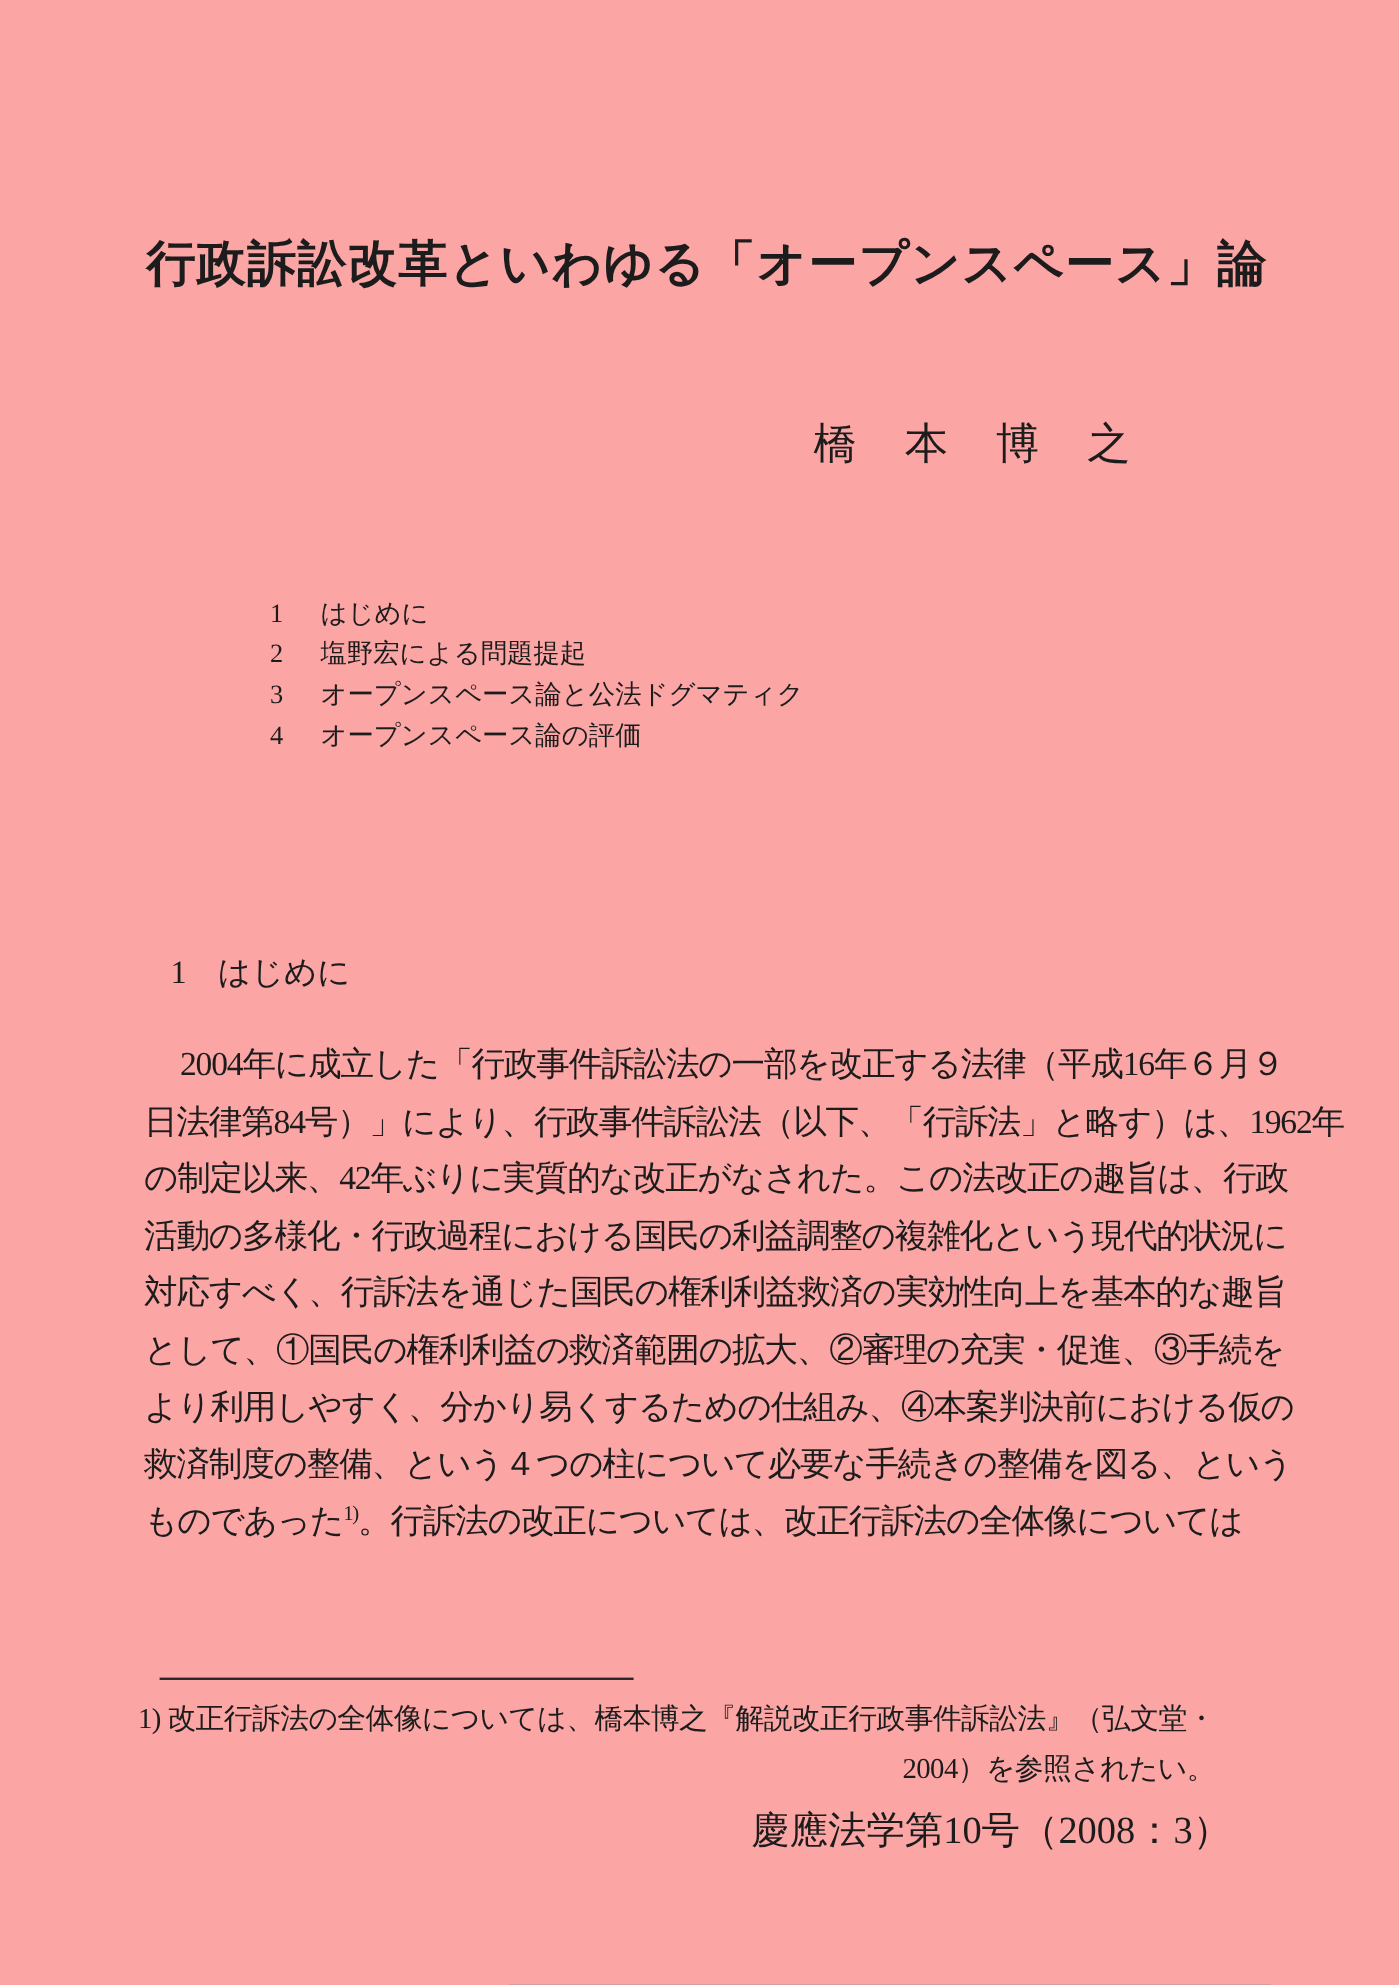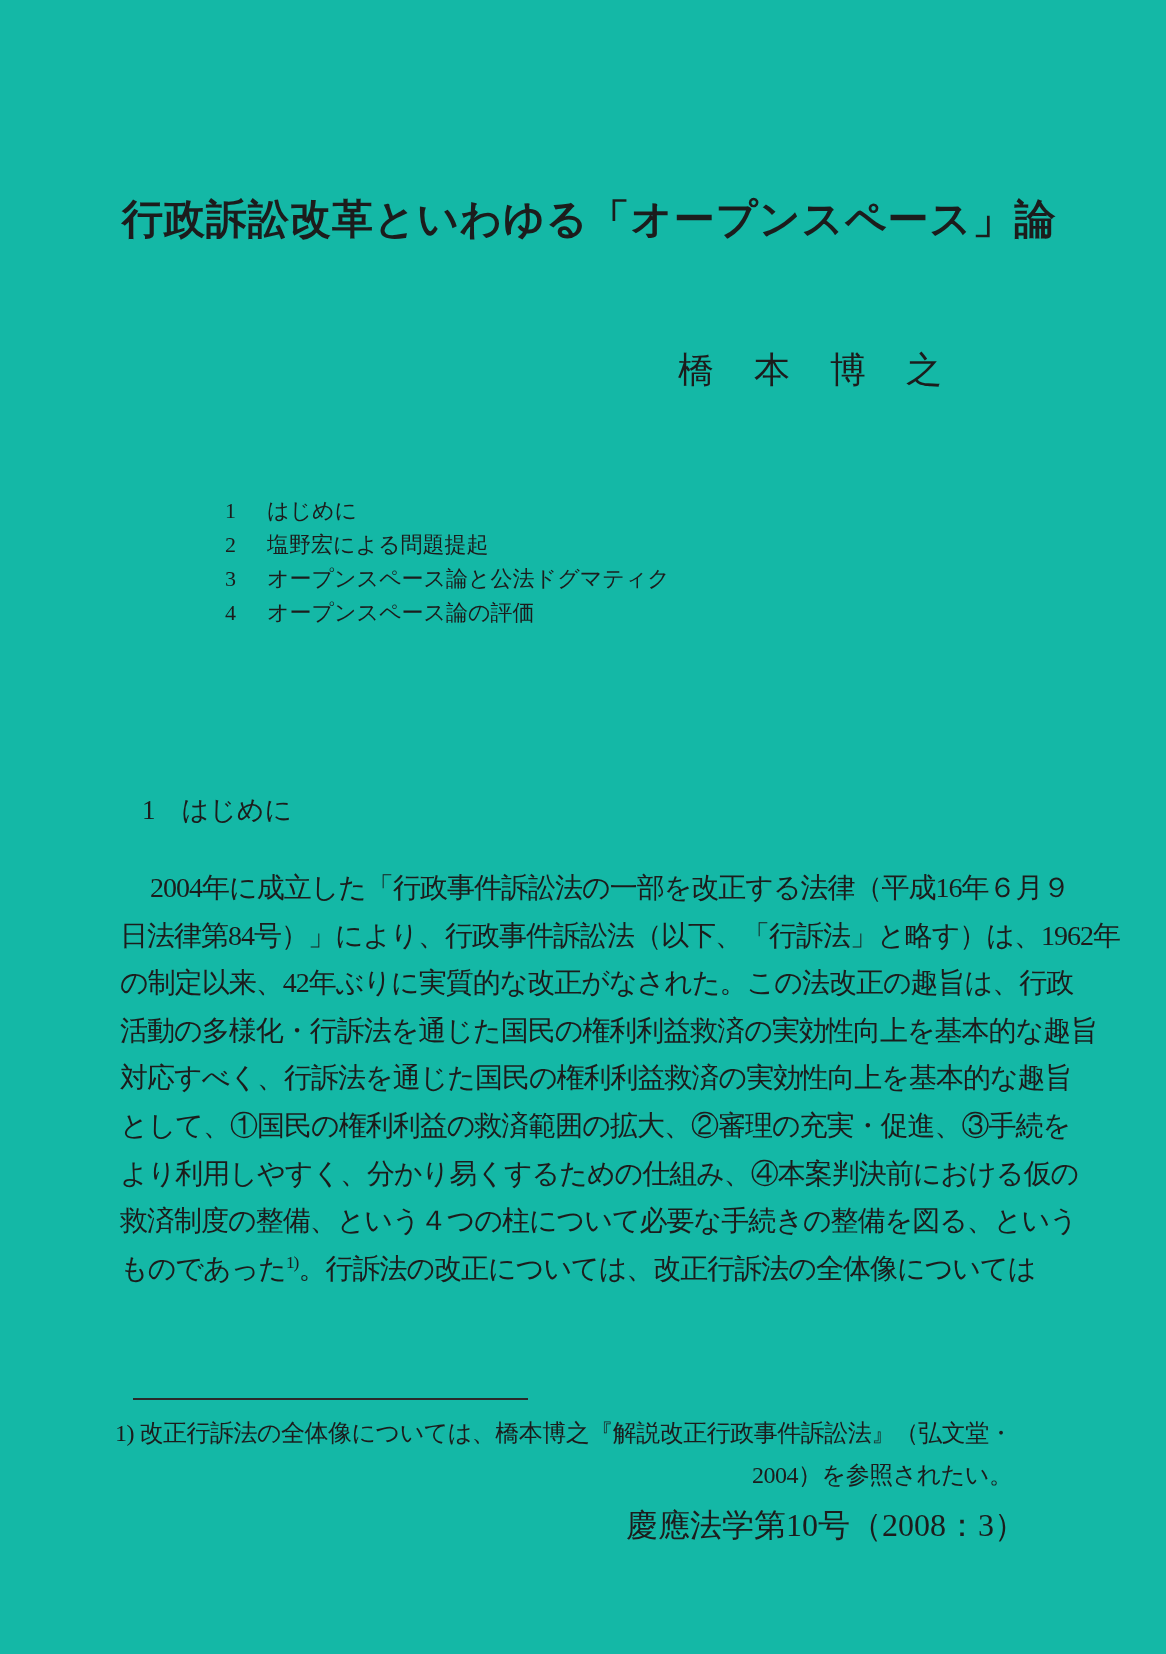--- a/index.html
+++ b/index.html
@@ -1,20 +1,20 @@
 <!DOCTYPE html>
 <html><head>
 <meta charset="utf-8">
 <style>
   html,body{margin:0;padding:0;background:#9a9a9a;}
   .page{
     position:relative;
     width:1166px;height:1654px;
     margin:0 auto;
-    background:#14b8a6;
+    background:#fca5a5;
     color:#1c1c1c;
     font-family:"Liberation Serif","DejaVu Serif",serif;
     overflow:hidden;
   }
   .doc-title{
     position:absolute;left:122px;top:192px;
     font-size:41px;font-weight:bold;letter-spacing:1px;
     white-space:nowrap;
   }
   .doc-author{
@@ -81,21 +81,21 @@
   </div>
 
   <div class="section-heading">
     <span class="section-num">1</span><span>はじめに</span>
   </div>
 
   <div class="body-text">
     <div class="bline indent">2004年に成立した「行政事件訴訟法の一部を改正する法律（平成16年６月９</div>
     <div class="bline">日法律第84号）」により、行政事件訴訟法（以下、「行訴法」と略す）は、1962年</div>
     <div class="bline">の制定以来、42年ぶりに実質的な改正がなされた。この法改正の趣旨は、行政</div>
-    <div class="bline">活動の多様化・行訴法を通じた国民の権利利益救済の実効性向上を基本的な趣旨</div>
+    <div class="bline">活動の多様化・行政過程における国民の利益調整の複雑化という現代的状況に</div>
     <div class="bline">対応すべく、行訴法を通じた国民の権利利益救済の実効性向上を基本的な趣旨</div>
     <div class="bline">として、①国民の権利利益の救済範囲の拡大、②審理の充実・促進、③手続を</div>
     <div class="bline">より利用しやすく、分かり易くするための仕組み、④本案判決前における仮の</div>
     <div class="bline">救済制度の整備、という４つの柱について必要な手続きの整備を図る、という</div>
     <div class="bline">
       <span>ものであった</span><sup>1)</sup><span>。行訴法の改正については、改正行訴法の全体像については</span>
     </div>
   </div>
 
   <div class="footnote-rule"></div>

